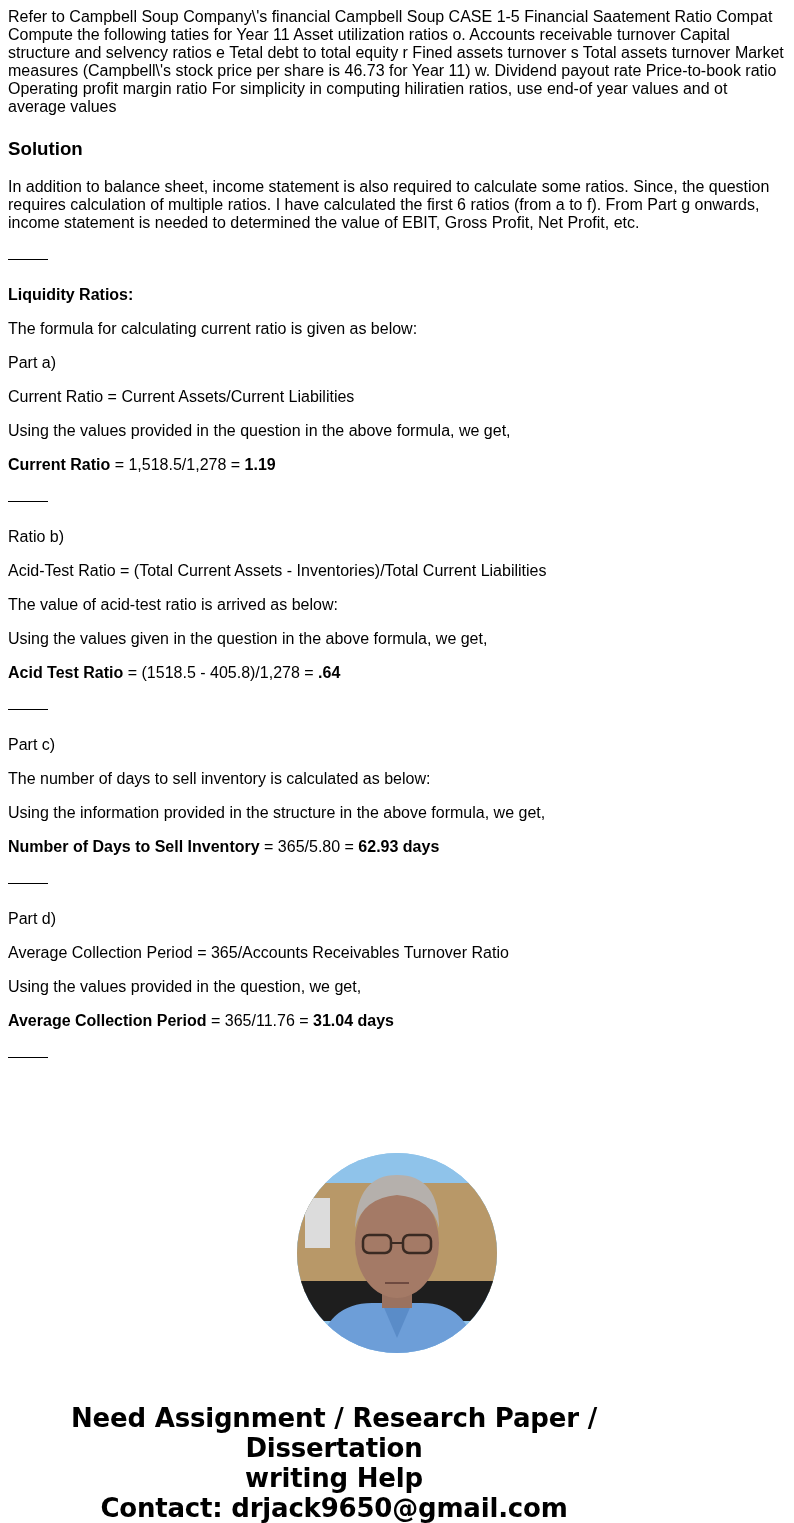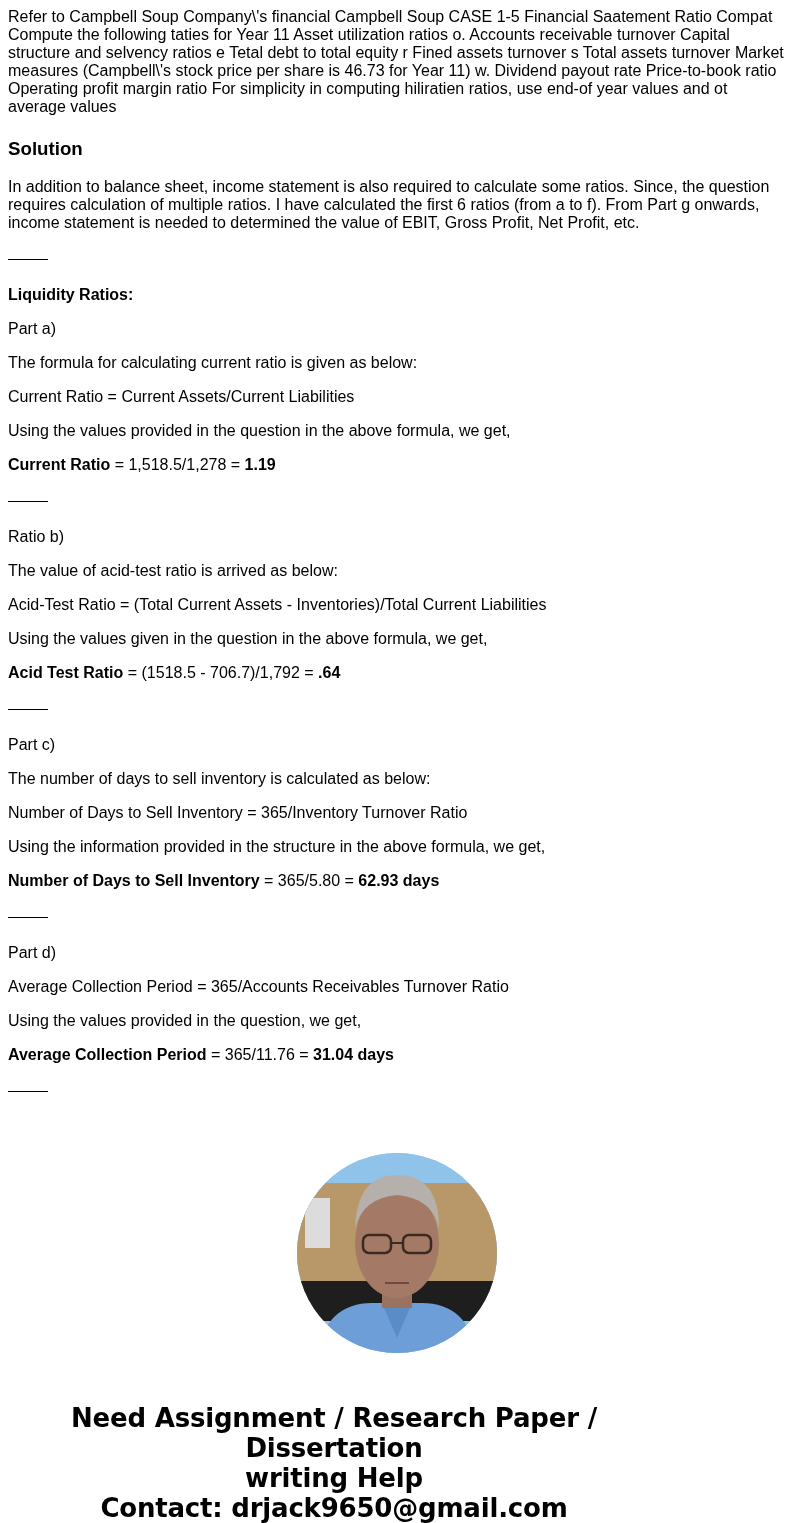--- a/index.html
+++ b/index.html
@@ -25,37 +25,36 @@
 </head>
 <body>
 
 <div class="content">
   <p>Refer to Campbell Soup Company\'s financial Campbell Soup CASE 1-5 Financial Saatement Ratio Compat Compute the following taties for Year 11 Asset utilization ratios o. Accounts receivable turnover Capital structure and selvency ratios e Tetal debt to total equity r Fined assets turnover s Total assets turnover Market measures (Campbell\'s stock price per share is 46.73 for Year 11) w. Dividend payout rate Price-to-book ratio Operating profit margin ratio For simplicity in computing hiliratien ratios, use end-of year values and ot average values</p>
   <h3>Solution</h3>
   <p>In addition to balance sheet, income statement is also required to calculate some ratios. Since, the question requires calculation of multiple ratios. I have calculated the first 6 ratios (from a to f). From Part g onwards, income statement is needed to determined the value of EBIT, Gross Profit, Net Profit, etc.</p>
   <div class="sep"></div>
   <p><b>Liquidity Ratios:</b></p>
 
+  <p>The formula for calculating current ratio is given as below:</p>
   <p>Part a)</p>
-  <p>The formula for calculating current ratio is given as below:</p>
   <p>Current Ratio = Current Assets/Current Liabilities</p>
   <p>Using the values provided in the question in the above formula, we get,</p>
   <p><b>Current Ratio</b><span> = 1,518.5/1,278 = </span><b>1.19</b></p>
   <div class="sep"></div>
 
   <p>Ratio b)</p>
+  <p>Acid-Test Ratio = (Total Current Assets - Inventories)/Total Current Liabilities</p>
   <p>The value of acid-test ratio is arrived as below:</p>
-  <p>Acid-Test Ratio = (Total Current Assets - Inventories)/Total Current Liabilities</p>
   <p>Using the values given in the question in the above formula, we get,</p>
-  <p><b>Acid Test Ratio</b><span> = (1518.5 - 706.7)/1,792 = </span><b>.64</b></p>
+  <p><b>Acid Test Ratio</b><span> = (1518.5 - 405.8)/1,278 = </span><b>.64</b></p>
   <div class="sep"></div>
 
   <p>Part c)</p>
   <p>The number of days to sell inventory is calculated as below:</p>
-  <p>Number of Days to Sell Inventory = 365/Inventory Turnover Ratio</p>
   <p>Using the information provided in the structure in the above formula, we get,</p>
   <p><b>Number of Days to Sell Inventory</b><span> = 365/5.80 = </span><b>62.93 days</b></p>
   <div class="sep"></div>
 
   <p>Part d)</p>
   <p>Average Collection Period = 365/Accounts Receivables Turnover Ratio</p>
   <p>Using the values provided in the question, we get,</p>
   <p><b>Average Collection Period</b><span> = 365/11.76 = </span><b>31.04 days</b></p>
   <div class="sep"></div>
 

